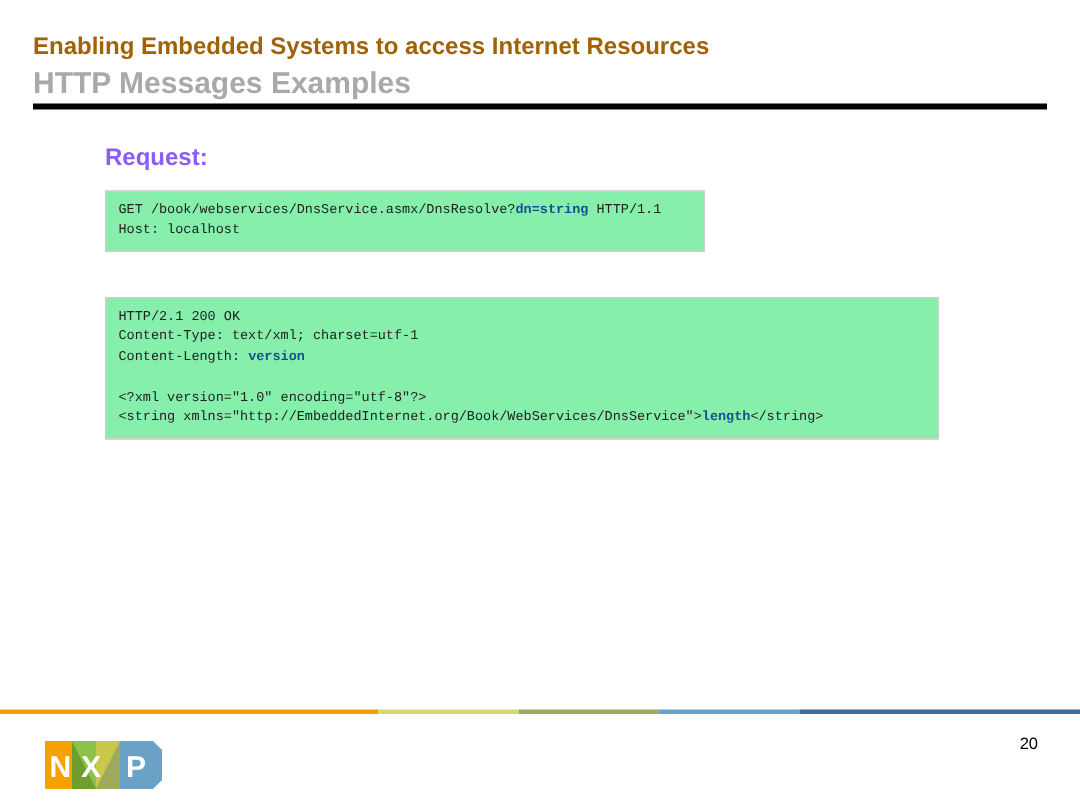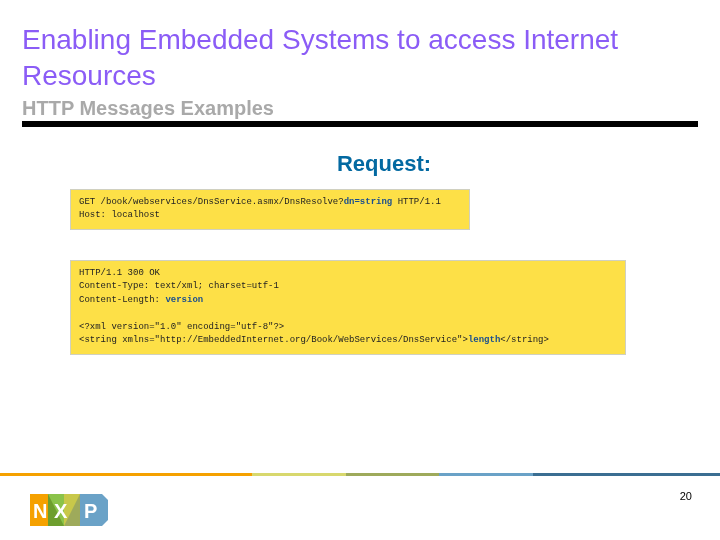--- a/index.html
+++ b/index.html
@@ -8,46 +8,45 @@
     height: 540px;
     background: #fff;
     font-family: Arial, Helvetica, sans-serif;
     position: relative;
     overflow: hidden;
   }
   .header {
     padding: 22px 22px 6px 22px;
   }
   .title-main {
-    font-size: 28px;
-    font-weight: normal;
-    color: #8b5cf6;
+    font-size: 16px;
+    font-weight: bold;
+    color: #a16207;
     line-height: 1.3;
   }
   .title-sub {
     font-size: 20px;
     font-weight: bold;
     color: #a9a9a9;
     line-height: 1.3;
-    border-bottom: 6px solid #000000;
+    border-bottom: 4px solid #000000;
     display: inline-block;
     width: 100%;
   }
   .content {
     padding: 18px 22px 0 70px;
   }
   .section-label {
-    font-size: 22px;
+    font-size: 16px;
     font-weight: bold;
-    color: #0369a1;
+    color: #8b5cf6;
     margin-bottom: 12px;
-    text-align: center;
   }
   .code-box {
-    background: #fde047;
+    background: #86efac;
     border: 1px solid #d0d0c0;
     font-family: "Courier New", monospace;
     font-size: 9px;
     line-height: 1.5;
     color: #222;
     padding: 6px 8px;
     white-space: pre;
     overflow: hidden;
     margin-bottom: 30px;
   }
@@ -90,21 +89,21 @@
   <div class="title-main">Enabling Embedded Systems to access Internet Resources</div>
   <div class="title-sub">HTTP Messages Examples</div>
 </div>
 
 <div class="content">
 
   <div class="section-label">Request:</div>
   <div class="code-box request-box"><span>GET /book/webservices/DnsService.asmx/DnsResolve?</span><span class="hl">dn=string</span><span> HTTP/1.1</span>
 <span>Host: localhost</span></div>
 
-  <div class="code-box response-box"><span>HTTP/1.1 300 OK</span>
+  <div class="code-box response-box"><span>HTTP/2.1 200 OK</span>
 <span>Content-Type: text/xml; charset=utf-1</span>
 <span>Content-Length: </span><span class="hl">version</span>
 <span></span>
 <span>&lt;?xml version="1.0" encoding="utf-8"?&gt;</span>
 <span>&lt;string xmlns="http://EmbeddedInternet.org/Book/WebServices/DnsService"&gt;</span><span class="hl">length</span><span>&lt;/string&gt;</span></div>
 
 </div>
 
 <div class="footer-bar">
   <div class="fb-seg fb-o"></div>

